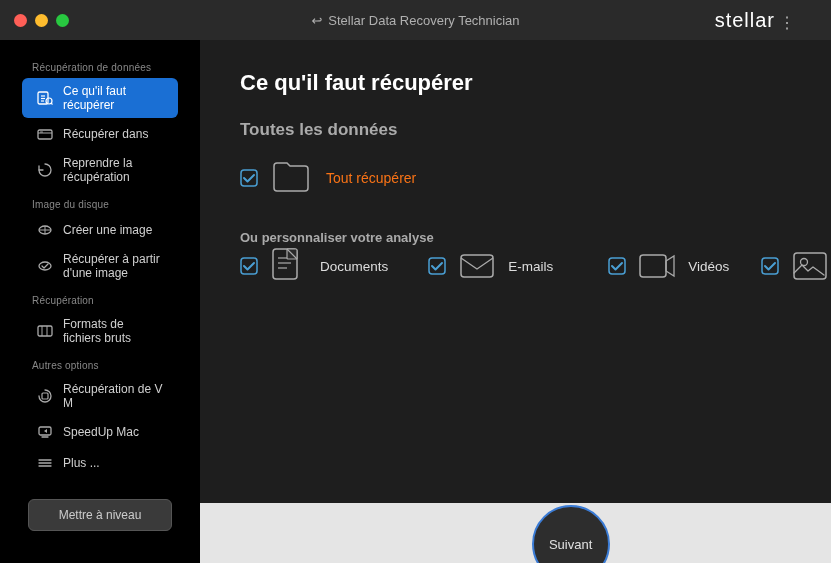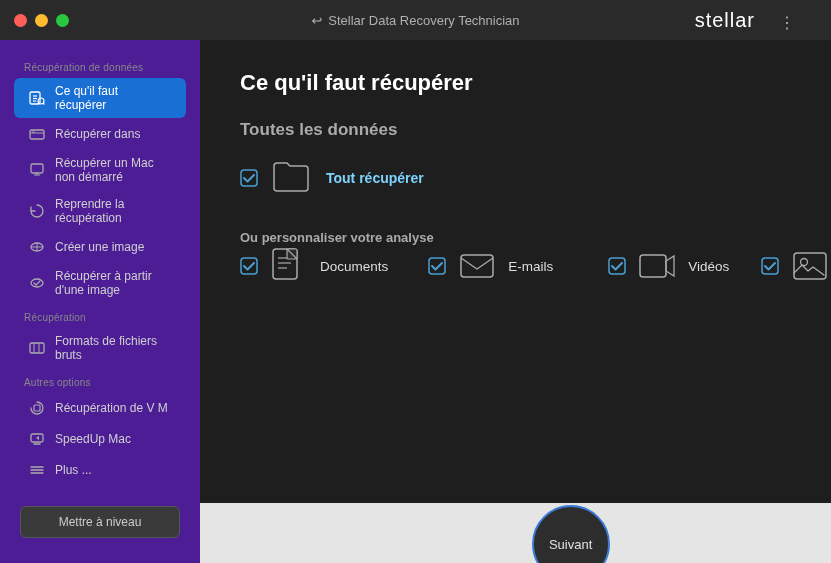--- a/index.html
+++ b/index.html
@@ -43,21 +43,21 @@
       color: #b0b0b0;
       display: flex;
       align-items: center;
       gap: 6px;
     }
     .titlebar-logo {
       position: absolute;
       right: 36px;
       display: flex;
       align-items: flex-end;
-      gap: 24px;
+      gap: 4px;
     }
     .titlebar-logo-text {
       font-size: 20px;
       font-weight: 300;
       color: #ffffff;
       letter-spacing: 1px;
     }
     .titlebar-menu-icon {
       color: #b0b0b0;
       font-size: 16px;
@@ -67,22 +67,22 @@
     
     .main-layout {
       display: flex;
       flex: 1;
       overflow: hidden;
     }
 
     
     .sidebar {
       width: 200px;
-      background: #4c1d95;
-      padding: 14px 8px;
+      background: #000000;
+      padding: 14px 16px;
       flex-shrink: 0;
       overflow-y: auto;
     }
     .sidebar-section-label {
       font-size: 10px;
       color: #888;
       padding: 8px 16px 4px;
       text-transform: none;
       font-weight: 500;
       letter-spacing: 0.2px;
@@ -155,22 +155,22 @@
       height: 18px;
       flex-shrink: 0;
     }
     .file-type-icon {
       width: 40px;
       height: 40px;
       flex-shrink: 0;
     }
     .recover-all-label {
       font-size: 14px;
-      color: #7dd3fc;
-      font-weight: 700;
+      color: #f97316;
+      font-weight: 400;
     }
 
     .customize-section-label {
       font-size: 13px;
       font-weight: 600;
       color: #aaa;
       margin-bottom: 2px;
     }
     .file-types-grid {
       display: flex;
@@ -266,40 +266,32 @@
       <div class="sidebar-icon">
         <svg width="16" height="16" viewBox="0 0 16 16" fill="none">
           <rect x="1" y="4" width="14" height="9" rx="1.5" stroke="#aaa" stroke-width="1.3"></rect>
           <path d="M1 7h14" stroke="#aaa" stroke-width="1"></path>
           <rect x="3" y="5.5" width="3" height="1" rx="0.5" fill="#aaa"></rect>
         </svg>
       </div>
       <span class="sidebar-item-label">Récupérer dans</span>
     </div>
 
-    <div class="sidebar-item">
-      <div class="sidebar-icon">
-        <svg width="16" height="16" viewBox="0 0 16 16" fill="none">
-          <rect x="2" y="2" width="12" height="9" rx="1.5" stroke="#aaa" stroke-width="1.3"></rect>
-          <path d="M5 13h6M8 11v2" stroke="#aaa" stroke-width="1.2"></path>
-        </svg>
-      </div>
-      <span class="sidebar-item-label">Récupérer un Mac non démarré</span>
-    </div>
 
     <div class="sidebar-item">
       <div class="sidebar-icon">
         <svg width="16" height="16" viewBox="0 0 16 16" fill="none">
           <path d="M2 8a6 6 0 1 0 6-6" stroke="#aaa" stroke-width="1.3" stroke-linecap="round"></path>
           <path d="M2 4v4h4" stroke="#aaa" stroke-width="1.3" stroke-linecap="round" stroke-linejoin="round"></path>
         </svg>
       </div>
       <span class="sidebar-item-label">Reprendre la récupération</span>
     </div>
 
+    <div class="sidebar-section-label">Image du disque</div>
 
     <div class="sidebar-item">
       <div class="sidebar-icon">
         <svg width="16" height="16" viewBox="0 0 16 16" fill="none">
           <ellipse cx="8" cy="8" rx="6" ry="4" stroke="#aaa" stroke-width="1.3"></ellipse>
           <line x1="8" y1="4" x2="8" y2="12" stroke="#aaa" stroke-width="1"></line>
           <line x1="2" y1="8" x2="14" y2="8" stroke="#aaa" stroke-width="1"></line>
         </svg>
       </div>
       <span class="sidebar-item-label">Créer une image</span>

